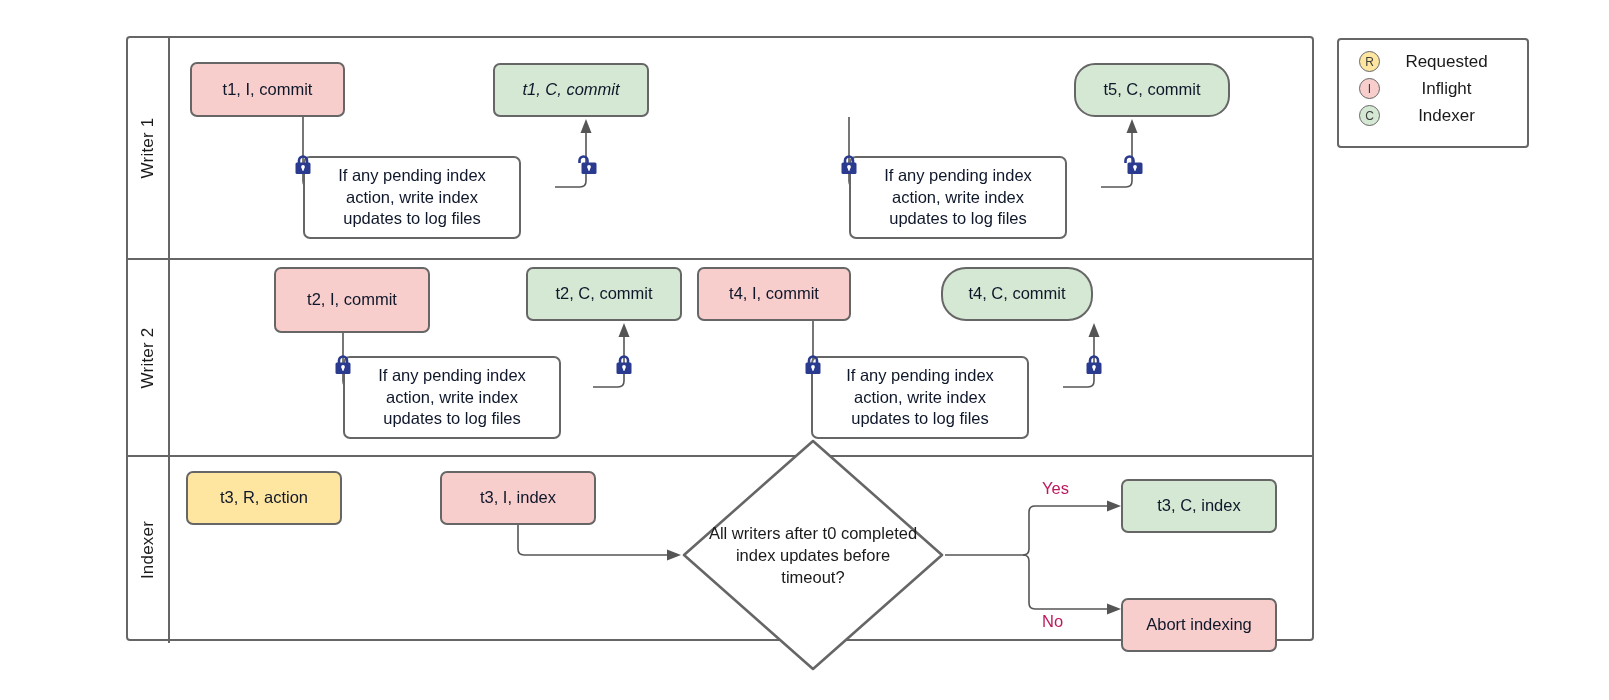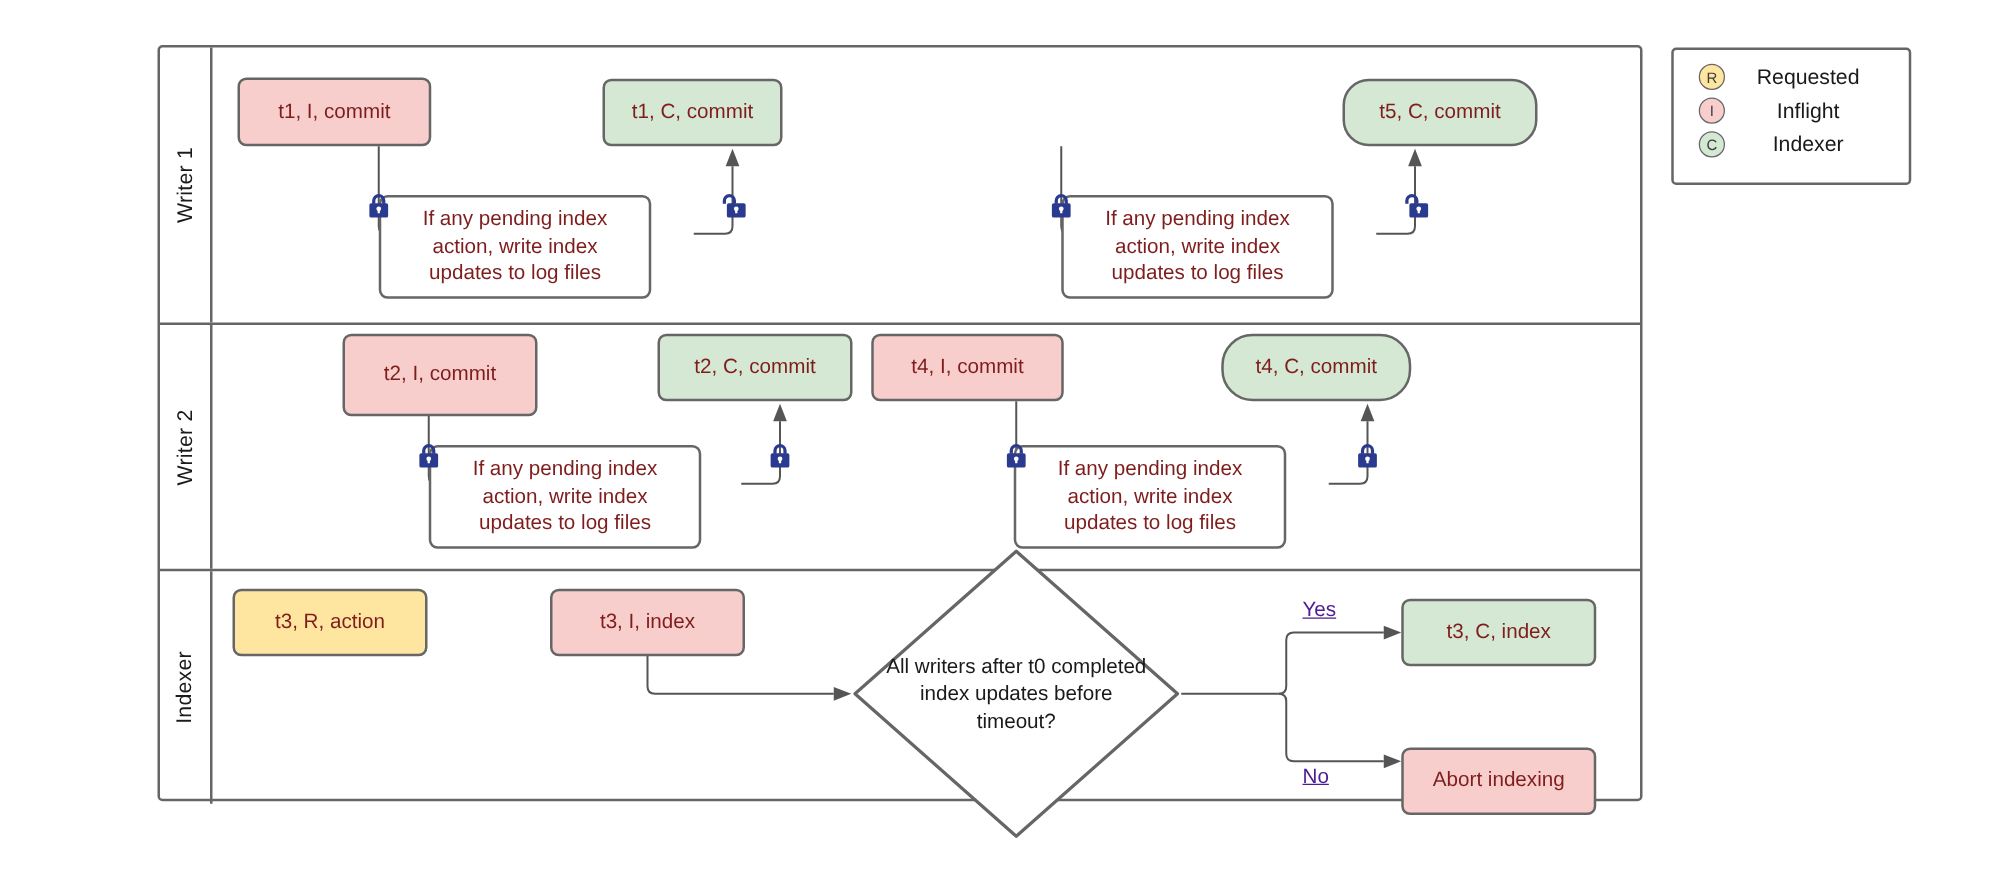--- a/index.html
+++ b/index.html
@@ -69,21 +69,21 @@
   .node {
     position: absolute;
     box-sizing: border-box;
     border: 2px solid #666666;
     border-radius: 7px;
     display: flex;
     align-items: center;
     justify-content: center;
     text-align: center;
     font-size: 16.5px;
-    color: #7f1d1d;
+    color: #0f172a;
     line-height: 1.32;
     padding: 2px 12px;
   }
   .node.pink   { background: #f8cecc; }
   .node.green  { background: #d5e8d4; }
   .node.yellow { background: #ffe6a0; }
   .node.white  { background: #ffffff; }
 
   
   .diamond-wrap {
@@ -112,23 +112,22 @@
     overflow: visible;
     pointer-events: none;
   }
   .edges path, .edges line { fill: none; stroke: #555555; stroke-width: 1.6px; }
   .edges polygon { fill: #555555; stroke: none; }
 
   
   .edge-label {
     position: absolute;
     font-size: 16.5px;
-    color: #4c1d95;
+    color: #be185d;
     white-space: nowrap;
-    text-decoration: underline;
   }
 
   
   .lock {
     position: absolute;
     width: 20px;
     height: 22px;
   }
   .lock svg { display: block; }
 
@@ -198,21 +197,21 @@
 
           <path d="M 679 79 L 679 143 Q 679 149 685 149 L 700 149"></path>
           <polygon points="700,143.5 714,149 700,154.5"></polygon>
 
           <path d="M 931 149 L 956 149 Q 962 149 962 143 L 962 95"></path>
           <polygon points="956.5,95 962,81 967.5,95"></polygon>
         </svg>
 
         <div class="node pink" style="left:20px; top:24px; width:155px; height:55px;">t1, I, commit</div>
 
-        <div class="node green" style="left:312px; top:25px; width:144px; height:54px;">t1, C, commit</div>
+        <div class="node green" style="left:323px; top:25px; width:156px; height:54px;font-style:italic;">t1, C, commit</div>
 
         <div class="node white" style="left:133px; top:118px; width:218px; height:83px;">If any pending index action, write index updates to log files</div>
 
 
         <div class="node green" style="left:904px; top:25px; width:156px; height:54px;border-radius:21px;">t5, C, commit</div>
 
         <div class="node white" style="left:679px; top:118px; width:218px; height:83px;">If any pending index action, write index updates to log files</div>
 
         <div class="lock" style="left:123px; top:116px;">
           <svg width="20" height="22" viewBox="0 0 20 22">
@@ -275,21 +274,21 @@
         </svg>
 
         <div class="node pink" style="left:56px; top:7px; width:156px; height:66px;margin-left:48px;">t2, I, commit</div>
 
         <div class="node green" style="left:356px; top:7px; width:156px; height:54px;">t2, C, commit</div>
 
         <div class="node white" style="left:173px; top:96px; width:218px; height:83px;">If any pending index action, write index updates to log files</div>
 
         <div class="node pink" style="left:527px; top:7px; width:154px; height:54px;">t4, I, commit</div>
 
-        <div class="node green" style="left:807px; top:7px; width:152px; height:54px;border-radius:25px;">t4, C, commit</div>
+        <div class="node green" style="left:771px; top:7px; width:152px; height:54px;border-radius:25px;">t4, C, commit</div>
 
         <div class="node white" style="left:641px; top:96px; width:218px; height:83px;">If any pending index action, write index updates to log files</div>
 
         <div class="lock" style="left:163px; top:94px;">
           <svg width="20" height="22" viewBox="0 0 20 22">
             <path d="M6 9 V6.5 a4 4 0 0 1 8 0 V9" fill="none" stroke="#2a3a8f" stroke-width="2.6"></path>
             <rect x="2.5" y="8.5" width="15" height="11.5" rx="1.5" fill="#2a3a8f"></rect>
             <circle cx="10" cy="13" r="1.9" fill="#ffffff"></circle>
             <rect x="9.1" y="13" width="1.8" height="3.6" fill="#ffffff"></rect>
           </svg>

